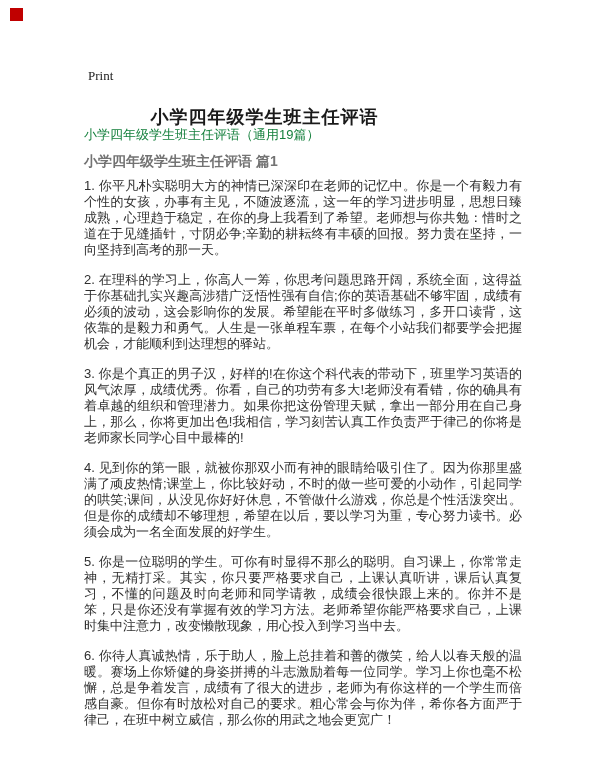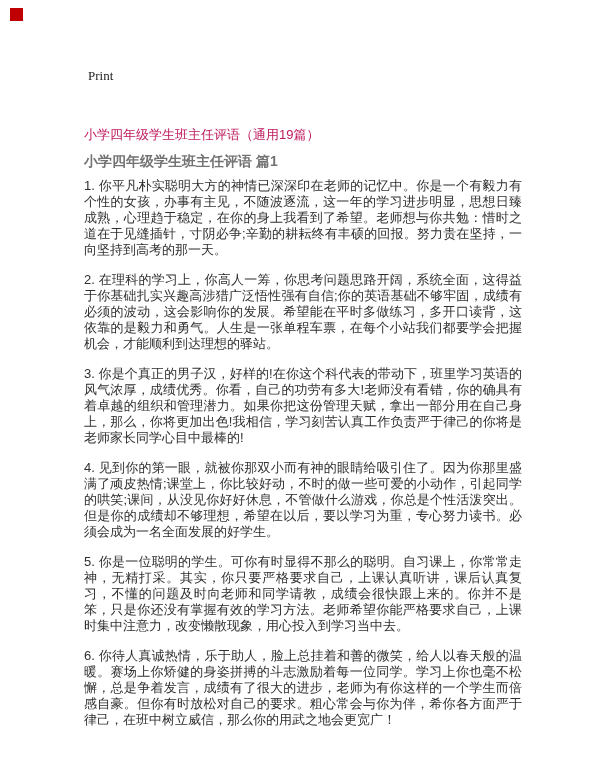--- a/index.html
+++ b/index.html
@@ -70,22 +70,23 @@
 </style>
 </head>
 <body>
 
 <div class="page">
 
   <div class="marker" style="background: rgb(192, 0, 0);"></div>
 
   <span class="print-link">Print</span>
 
+  <h1 class="doc-title">小学四年级学生班主任评语</h1>
 
-  <div class="doc-subtitle" style="color: #be185d;">小学四年级学生班主任评语（通用19篇）</div>
+  <div class="doc-subtitle" style="color: #15803d;">小学四年级学生班主任评语（通用19篇）</div>
 
   <div class="section-heading">小学四年级学生班主任评语 篇1</div>
 
   <div class="content">
     <p>1. 你平凡朴实聪明大方的神情已深深印在老师的记忆中。你是一个有毅力有个性的女孩，办事有主见，不随波逐流，这一年的学习进步明显，思想日臻成熟，心理趋于稳定，在你的身上我看到了希望。老师想与你共勉：惜时之道在于见缝插针，寸阴必争;辛勤的耕耘终有丰硕的回报。努力贵在坚持，一向坚持到高考的那一天。</p>
     <p>2. 在理科的学习上，你高人一筹，你思考问题思路开阔，系统全面，这得益于你基础扎实兴趣高涉猎广泛悟性强有自信;你的英语基础不够牢固，成绩有必须的波动，这会影响你的发展。希望能在平时多做练习，多开口读背，这依靠的是毅力和勇气。人生是一张单程车票，在每个小站我们都要学会把握机会，才能顺利到达理想的驿站。</p>
     <p>3. 你是个真正的男子汉，好样的!在你这个科代表的带动下，班里学习英语的风气浓厚，成绩优秀。你看，自己的功劳有多大!老师没有看错，你的确具有着卓越的组织和管理潜力。如果你把这份管理天赋，拿出一部分用在自己身上，那么，你将更加出色!我相信，学习刻苦认真工作负责严于律己的你将是老师家长同学心目中最棒的!</p>
     <p>4. 见到你的第一眼，就被你那双小而有神的眼睛给吸引住了。因为你那里盛满了顽皮热情;课堂上，你比较好动，不时的做一些可爱的小动作，引起同学的哄笑;课间，从没见你好好休息，不管做什么游戏，你总是个性活泼突出。但是你的成绩却不够理想，希望在以后，要以学习为重，专心努力读书。必须会成为一名全面发展的好学生。</p>
     <p>5. 你是一位聪明的学生。可你有时显得不那么的聪明。自习课上，你常常走神，无精打采。其实，你只要严格要求自己，上课认真听讲，课后认真复习，不懂的问题及时向老师和同学请教，成绩会很快跟上来的。你并不是笨，只是你还没有掌握有效的学习方法。老师希望你能严格要求自己，上课时集中注意力，改变懒散现象，用心投入到学习当中去。</p>
     <p>6. 你待人真诚热情，乐于助人，脸上总挂着和善的微笑，给人以春天般的温暖。赛场上你矫健的身姿拼搏的斗志激励着每一位同学。学习上你也毫不松懈，总是争着发言，成绩有了很大的进步，老师为有你这样的一个学生而倍感自豪。但你有时放松对自己的要求。粗心常会与你为伴，希你各方面严于律己，在班中树立威信，那么你的用武之地会更宽广！</p>

